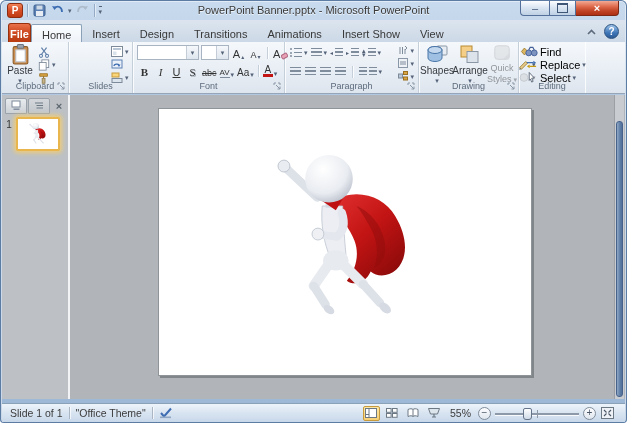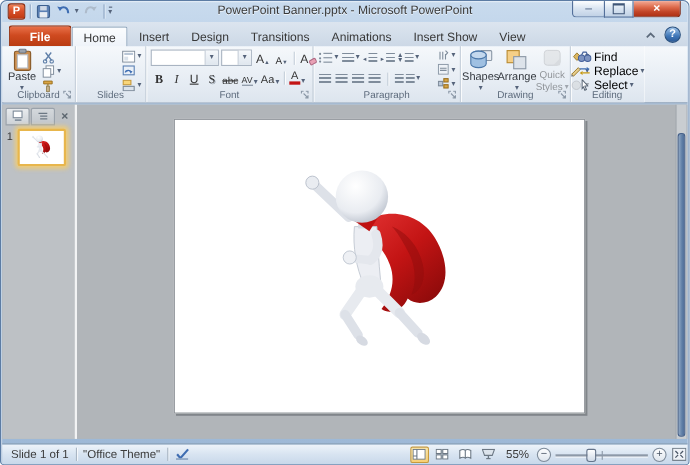--- a/index.html
+++ b/index.html
@@ -25,21 +25,21 @@
            display:flex;align-items:center;justify-content:center;color:#3f5677;
            background:linear-gradient(#fdfeff,#dbe6f2 45%,#c0d1e5);font-size:11px;}
   .win-btn.min{width:29px;border-radius:0 0 0 4px;border-right:none;}
   .win-btn.max{width:27px;}
   .win-btn.close{width:43px;border-left:none;border-color:#7c2815;color:#fff;border-radius:0 0 4px 0;
            background:linear-gradient(#f3a994,#dd6a4b 40%,#c14427 70%,#ad3014);font-weight:bold;}
   .max-glyph{width:9px;height:7px;border:1px solid #3f5677;border-top:2px solid #3f5677;background:transparent;}
   
   .tabrow{position:absolute;top:20px;left:2px;right:2px;height:22px;
           background:linear-gradient(#dce5ef,#ccd8e6);display:flex;align-items:flex-end;}
-  .file-tab{margin-left:6px;height:19px;box-sizing:border-box;padding:2px 18px 0;color:#fff;font-weight:bold;
+  .file-tab{margin-left:6px;height:19px;box-sizing:border-box;padding:2px 1px 0;color:#fff;font-weight:bold;
             background:linear-gradient(#e9714a,#cf4a20 45%,#b93c12);border:1px solid #952f0c;border-bottom:none;
             border-radius:3px 3px 0 0;display:flex;align-items:center;}
   .tab{height:19px;box-sizing:border-box;padding:2px 10px 0;color:#383838;display:flex;align-items:center;}
   .tab.active{background:linear-gradient(#fbfdfe,#eef3f9);border:1px solid #8ba1b7;border-bottom:none;
               border-radius:2px 2px 0 0;margin-bottom:-1px;padding-bottom:1px;}
   .tabrow-right{position:absolute;right:6px;top:4px;display:flex;align-items:center;gap:7px;}
   .help-btn{width:15px;height:15px;border-radius:50%;background:linear-gradient(#9fc3e8,#3e76b8 60%,#2c5a96);
             border:1px solid #2a517f;box-sizing:border-box;color:#fff;font-weight:bold;font-size:10px;
             display:flex;align-items:center;justify-content:center;}
   
@@ -82,21 +82,21 @@
          border:1px solid #8f9499;box-shadow:2px 2px 0 rgba(90,95,100,.55);box-sizing:border-box;}
   .vscroll{position:absolute;right:1px;top:0;bottom:0;width:9px;background:#c9cdd1;border-left:1px solid #9aa0a6;}
   .vthumb{position:absolute;left:1px;right:1px;top:26px;bottom:2px;border-radius:3px;
           background:linear-gradient(90deg,#8fa7c4,#5f7ea6 60%,#52709a);border:1px solid #46618a;}
   
   .statusbar{position:absolute;left:2px;right:2px;bottom:1px;height:18px;
              background:linear-gradient(#eef4fa,#d8e4f1 50%,#c8d8ea);border-top:1px solid #8ba1b7;
              display:flex;align-items:center;color:#3c3c3c;font-size:10.5px;}
   .sb-sep{width:1px;height:12px;background:#aab6c4;box-shadow:1px 0 0 rgba(255,255,255,.7);margin:0 6px;}
   .sb-left{display:flex;align-items:center;padding-left:8px;}
-  .sb-right{margin-left:auto;display:flex;align-items:center;gap:4px;}
+  .sb-right{margin-left:auto;display:flex;align-items:center;gap:4px;padding-right:10px;}
   .viewbtn{width:17px;height:15px;display:flex;align-items:center;justify-content:center;border-radius:2px;
            border:1px solid transparent;box-sizing:border-box;}
   .viewbtn.active{background:linear-gradient(#fde8a9,#f8cf74);border-color:#c79a3c;}
   .zoombtn{width:13px;height:13px;border-radius:50%;border:1px solid #7f8c9b;box-sizing:border-box;
            background:linear-gradient(#fcfdfe,#dfe6ee);display:flex;align-items:center;justify-content:center;
            font-size:10px;color:#4a5666;line-height:1;}
   .ztrack{position:relative;width:84px;height:13px;}
   .ztrack .rail{position:absolute;left:0;right:0;top:6px;height:2px;background:#8d99a8;
                 box-shadow:0 1px 0 rgba(255,255,255,.8);}
   .ztrack .tick{position:absolute;left:50%;top:3px;width:1px;height:8px;background:#8d99a8;}

